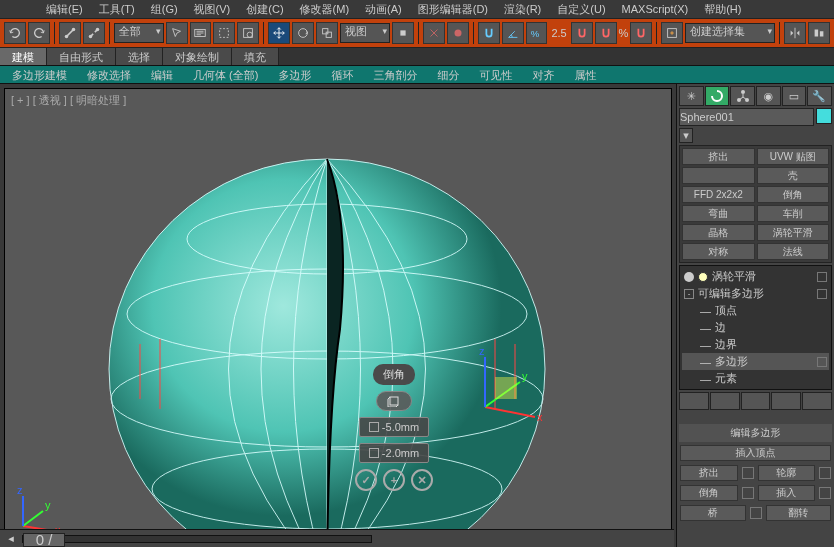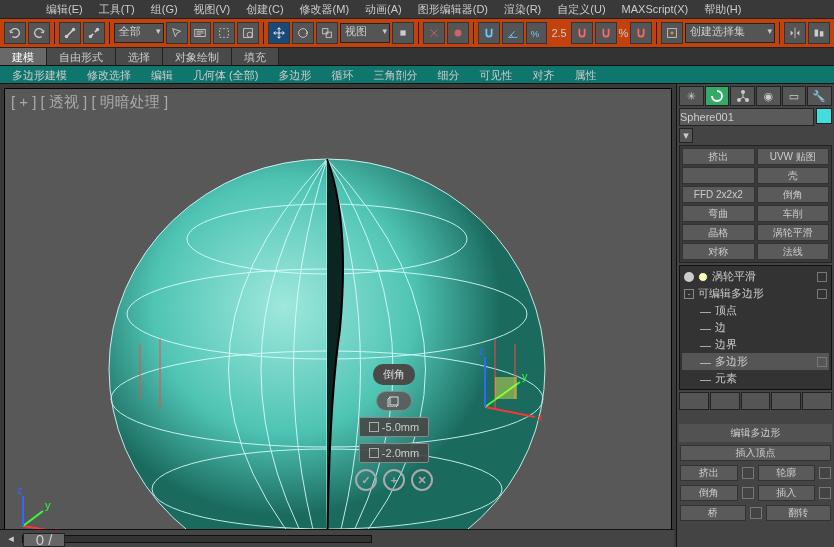--- a/index.html
+++ b/index.html
@@ -12,21 +12,21 @@
 .tb-sep{width:1px;height:22px;background:#222;margin:0 2px}
 .dd{height:20px;background:#555;border:1px solid #222;padding:0 14px 0 4px;position:relative;min-width:50px}
 .dd:after{content:"▾";position:absolute;right:2px;top:2px;font-size:9px}
 .tabs{height:18px;background:#333;display:flex;border-bottom:1px solid #111}
 .tab{padding:2px 12px;background:#4a4a4a;border-right:1px solid #222;cursor:pointer}
 .tab.active{background:#696969;color:#fff}
 .subtabs{height:18px;background:#0f766e;display:flex;padding-left:4px;gap:4px;border-bottom:1px solid #111}
 .subtab{padding:2px 8px;cursor:pointer}
 .main{display:flex;height:463px}
 .viewport{flex:1;background:#585858;position:relative;border:1px solid #000;margin:4px}
-.vp-label{position:absolute;top:4px;left:6px;color:#aaa;font-size:15px}
+.vp-label{position:absolute;top:4px;left:6px;color:#aaa;font-size:11px}
 .sphere{position:absolute;left:95px;top:60px;width:455px;height:440px}
 .gizmo{position:absolute;bottom:6px;left:8px}
 .caddy{position:absolute;left:350px;top:275px;display:flex;flex-direction:column;gap:6px;align-items:center}
 .caddy-title{background:#4a4a4a;color:#ddd;padding:3px 10px;border-radius:10px;font-size:11px}
 .caddy-btn{width:36px;height:20px;background:rgba(90,90,90,.9);border-radius:10px;border:1px solid #888;display:flex;align-items:center;justify-content:center}
 .caddy-spin{width:70px;height:20px;background:rgba(70,70,70,.9);border-radius:2px;border:1px solid #888;display:flex;align-items:center;justify-content:center;color:#fff;font-size:10px;gap:3px}
 .caddy-row{display:flex;gap:6px}
 .caddy-ok{width:22px;height:22px;border-radius:50%;border:2px solid #aaa;display:flex;align-items:center;justify-content:center;color:#aaa;font-weight:bold}
 .axis3d{position:absolute;left:460px;top:258px}
 .panel{width:158px;background:#444;border-left:1px solid #111;padding:2px;display:flex;flex-direction:column;gap:2px}

